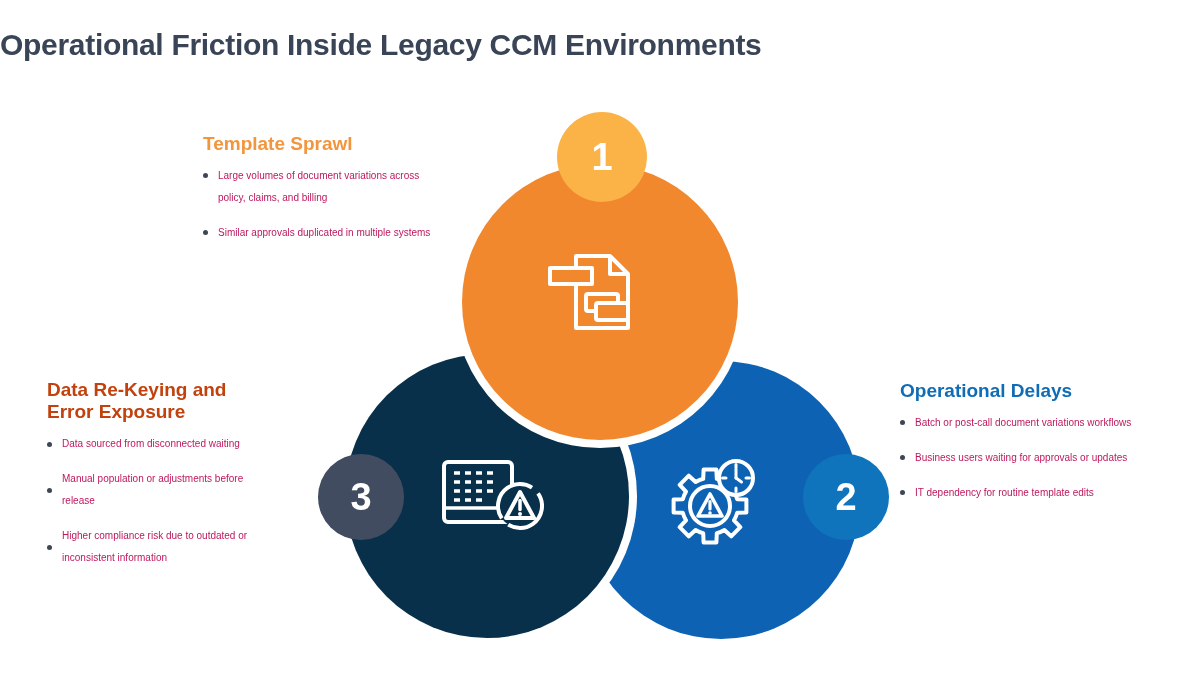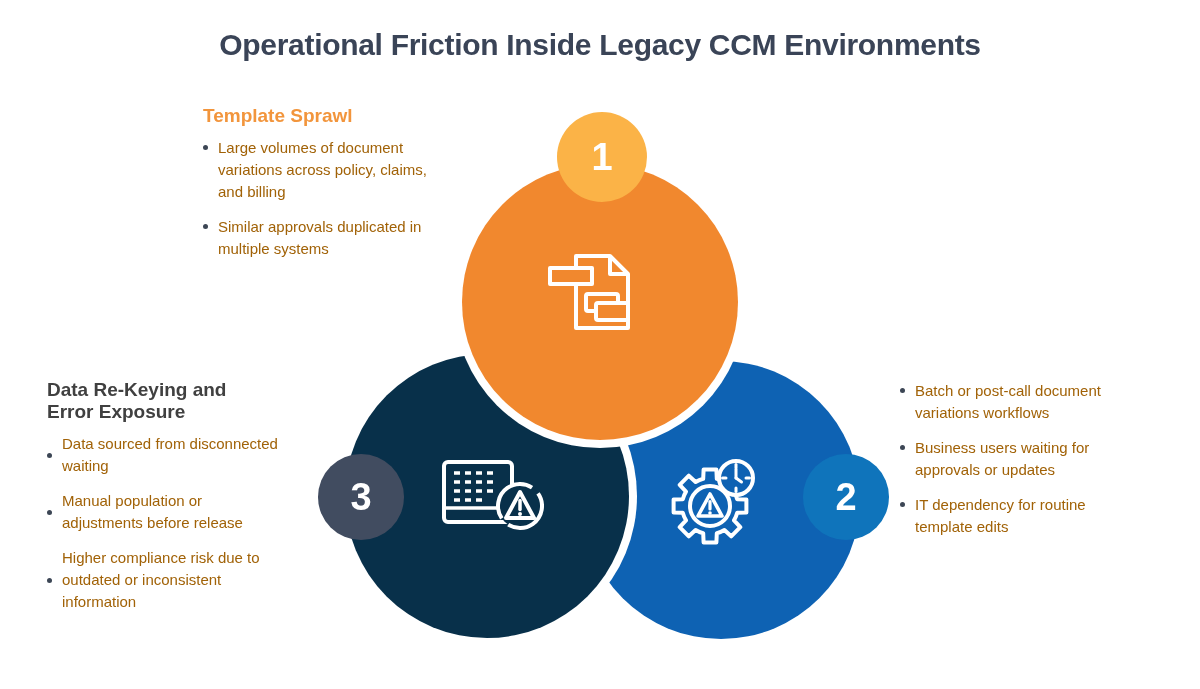--- a/index.html
+++ b/index.html
@@ -1,21 +1,21 @@
 <!DOCTYPE html>
 <html><head>
 <meta charset="utf-8">
 <style>
   html,body{margin:0;padding:0;background:#ffffff;}
   .stage{
     position:relative;width:1200px;height:689px;background:#ffffff;overflow:hidden;
     font-family:"Liberation Sans", sans-serif;
   }
   .title{
-    position:absolute;top:28px;left:0;width:1200px;text-align:center;
+    position:absolute;top:28px;left:0;width:1200px;text-align:left;
     font-size:30px;font-weight:700;color:#3A4457;letter-spacing:-0.3px;
   }
   .circle{position:absolute;border-radius:50%;}
   .circle-blue{left:582px;top:361px;width:278px;height:278px;background:#0E62B3;z-index:1;}
   .circle-navy{left:345px;top:354px;width:284px;height:284px;background:#08304A;box-shadow:0 0 0 8px #fff;z-index:2;}
   .circle-orange{left:462px;top:164px;width:276px;height:276px;background:#F1882E;box-shadow:0 0 0 8px #fff;z-index:3;}
   .icon{position:absolute;z-index:4;}
   .icon-doc{left:546px;top:250px;}
   .icon-table{left:434px;top:456px;}
   .icon-gear{left:670px;top:452px;}
@@ -24,29 +24,29 @@
     color:#ffffff;font-size:38px;font-weight:700;
   }
   .badge-1{left:557px;top:112px;width:90px;height:90px;background:#FBB347;}
   .badge-2{left:803px;top:454px;width:86px;height:86px;background:#0F74BB;}
   .badge-3{left:318px;top:454px;width:86px;height:86px;background:#414C60;}
   .textblock{position:absolute;z-index:6;}
   .tb-sprawl{left:203px;top:105px;width:250px;}
   .tb-delays{left:900px;top:380px;width:260px;}
   .tb-rekey{left:47px;top:379px;width:240px;}
   .heading{font-size:19px;font-weight:700;line-height:22px;margin:0 0 10px 0;}
-  .heading-orange{color:#F2953C;}
+  .heading-orange{color:#F2953C;margin-top:28px;}
   .heading-blue{color:#0F6CB6;}
-  .heading-navy{color:#404040;}
+  .heading-navy{color:#c2410c;}
   ul.bullets{list-style:none;margin:0;padding:0;}
   ul.bullets li{display:flex;margin:0 0 13px 0;}
   .dot{width:5px;height:5px;border-radius:50%;background:#3C4655;margin-right:10px;flex-shrink:0;}
   .dot-top{margin-top:8px;}
   .dot-mid{align-self:center;}
-  .btext{font-size:15px;line-height:22px;color:#a16207;}
+  .btext{font-size:10px;line-height:22px;color:#be185d;}
   .tb-sprawl .btext,.tb-delays .btext{width:220px;}
   .tb-rekey .btext{width:216px;}
 </style>
 </head>
 <body>
 
 <div class="stage">
 
   <div class="title">Operational Friction Inside Legacy CCM Environments</div>
 
@@ -121,20 +121,21 @@
         <span class="btext">Large volumes of document variations across policy, claims, and billing</span>
       </li>
       <li>
         <span class="dot dot-top"></span>
         <span class="btext">Similar approvals duplicated in multiple systems</span>
       </li>
     </ul>
   </div>
 
   <div class="textblock tb-delays">
+    <div class="heading heading-blue">Operational Delays</div>
     <ul class="bullets">
       <li>
         <span class="dot dot-top"></span>
         <span class="btext">Batch or post-call document variations workflows</span>
       </li>
       <li>
         <span class="dot dot-top"></span>
         <span class="btext">Business users waiting for approvals or updates</span>
       </li>
       <li>

